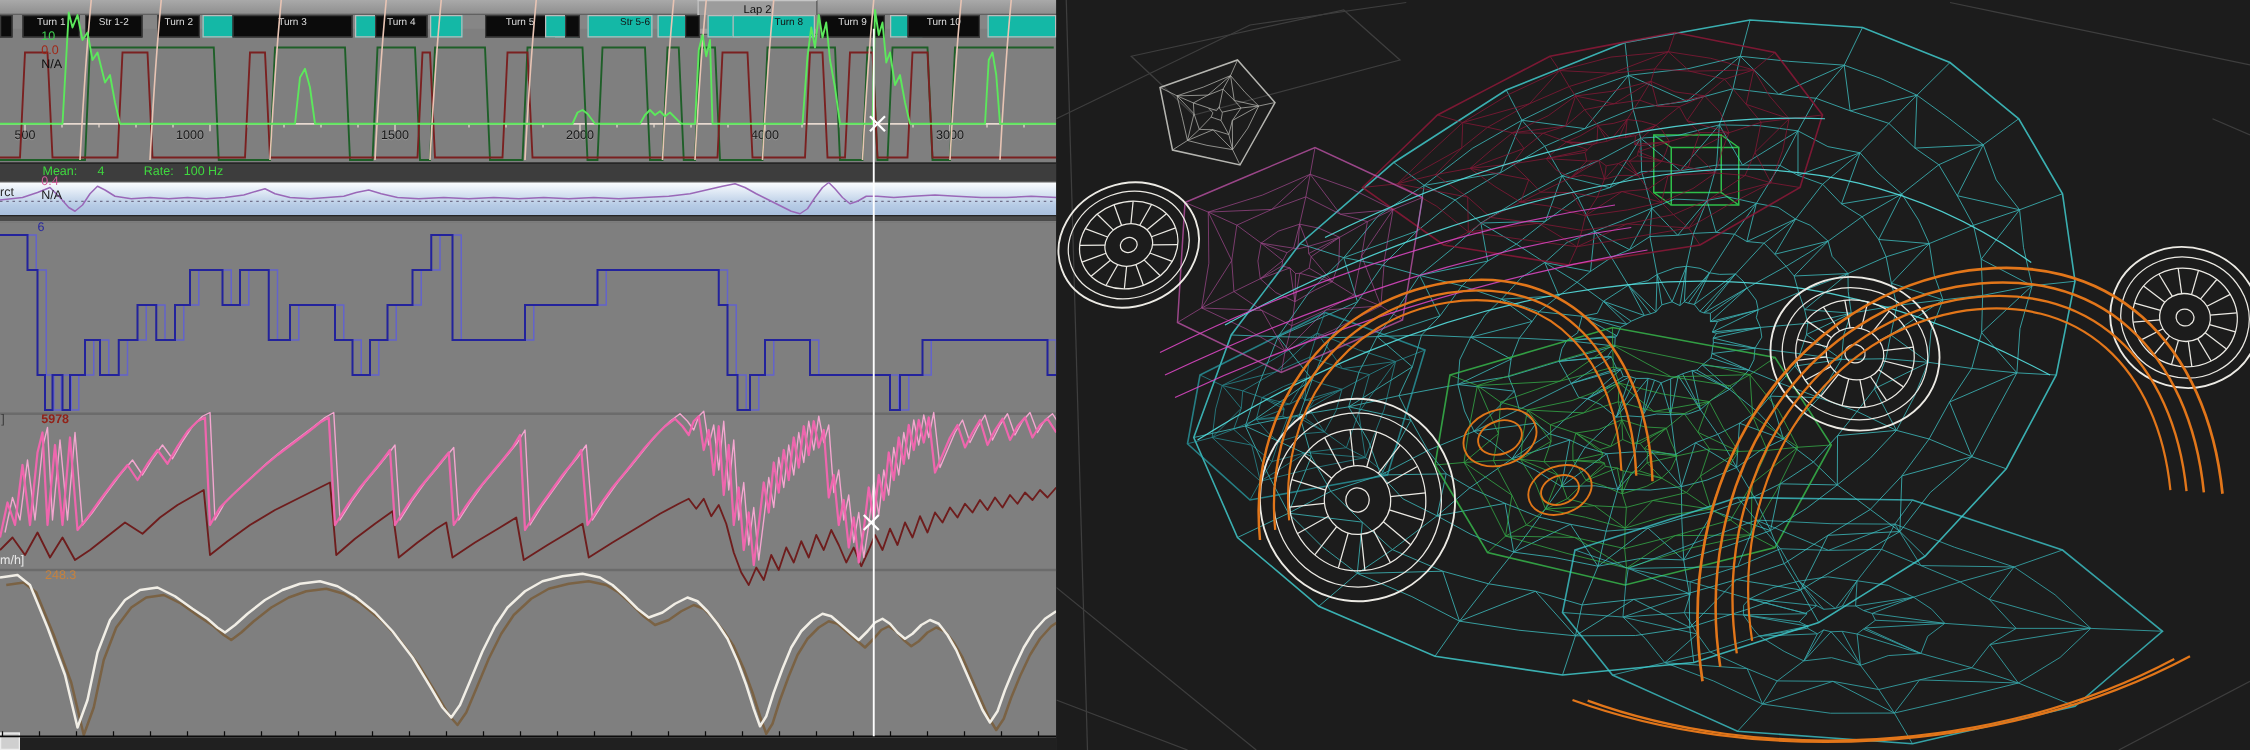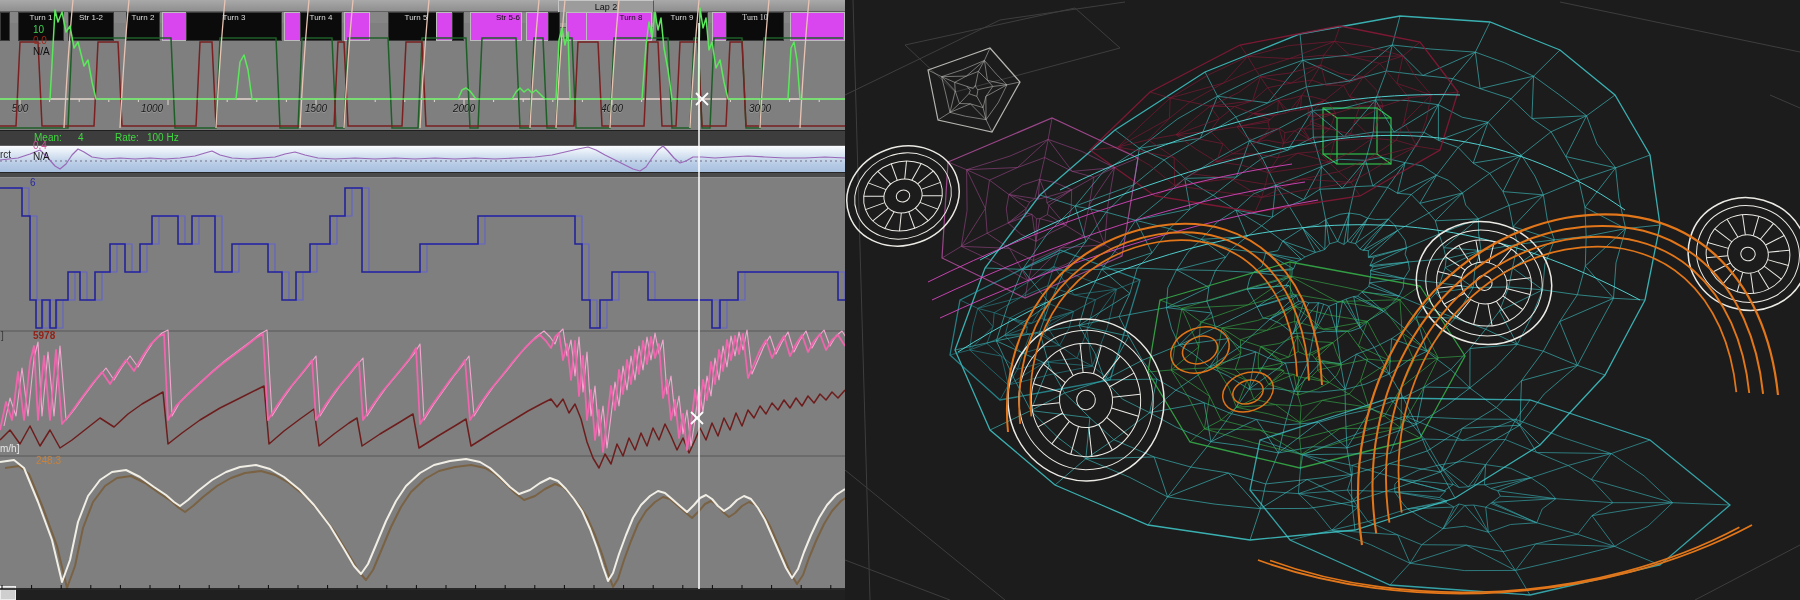--- a/index.html
+++ b/index.html
@@ -1,34 +1,34 @@
 <!DOCTYPE html>
 <html><head>
 <meta charset="utf-8">
 <style>
   html,body{margin:0;padding:0;background:#000;}
   .screen{position:relative;width:1800px;height:600px;overflow:hidden;background:#1d1d1d;font-family:"Liberation Sans",sans-serif;}
   .telemetry{position:absolute;left:0;top:0;width:845px;height:600px;background:#7f7f7f;overflow:hidden;}
   .tele-header{position:absolute;left:0;top:0;width:845px;height:12px;background:linear-gradient(#a9a9a9,#8f8f8f);border-bottom:1px solid #616161;box-sizing:border-box;z-index:1;}
   .lap-btn{position:absolute;left:558px;top:0;width:96px;height:28px;font-size:9px;line-height:12px;text-align:center;color:#0e0e0e;background:#9c9c9c;border:1px solid #c6c6c6;border-right-color:#565656;border-bottom-color:#565656;box-sizing:border-box;z-index:2;}
   .turn-strip{position:absolute;left:0;top:12px;width:845px;height:11px;background:#868686;z-index:2;}
-  .turn-box{position:absolute;top:0;height:29px;font-size:8px;line-height:10px;text-align:center;box-sizing:border-box;white-space:nowrap;overflow:hidden;}
+  .turn-box{position:absolute;top:0;height:18px;font-size:8px;line-height:10px;text-align:center;box-sizing:border-box;white-space:nowrap;overflow:hidden;}
   .turn-dark{background:#0b0b0b;color:#dedede;border:1px solid #3a3a3a;}
-  .turn-light{background:#d946ef;color:#131313;border:1px solid #bcbcbc;padding-left:24px;}
+  .turn-light{background:#14b8a6;color:#131313;border:1px solid #bcbcbc;padding-left:24px;}
   .stats-strip{position:absolute;left:0;top:130px;width:845px;height:16px;background:#3d3d3d;border-top:1px solid #1f1f1f;border-bottom:1px solid #606060;box-sizing:border-box;z-index:1;}
   .stats-strip span{position:absolute;top:1px;font-size:10px;color:#3fd83f;}
   .blue-strip{position:absolute;left:0;top:146px;width:845px;height:26px;background:linear-gradient(#fbfdff,#b6cbe5 70%,#a9c0de);z-index:1;}
   .groove1{position:absolute;left:0;top:172px;width:845px;height:6px;background:#4a4a4a;border-top:1px solid #262626;border-bottom:1px solid #8f8f8f;box-sizing:border-box;z-index:1;}
   .groove2{position:absolute;left:0;top:330px;width:845px;height:2px;background:#6b6b6b;z-index:1;}
   .groove3{position:absolute;left:0;top:455px;width:845px;height:2px;background:#6b6b6b;z-index:1;}
   .bottom-strip{position:absolute;left:0;top:590px;width:845px;height:10px;background:#202020;z-index:1;}
   .corner-box{position:absolute;left:0;top:586px;width:16px;height:14px;background:#cfcfcf;border:1px solid #ececec;box-sizing:border-box;z-index:2;}
   #tele-svg{position:absolute;left:0;top:0;z-index:3;}
   .vlabel{position:absolute;z-index:4;white-space:nowrap;line-height:1;}
-  .tick-label{position:absolute;z-index:3;font-size:10px;color:#181818;text-shadow:0 1px 0 rgba(255,255,255,0.22);transform:translateX(-50%);line-height:1;font-style:italic;}
+  .tick-label{position:absolute;z-index:3;font-size:10px;color:#181818;text-shadow:0 1px 0 rgba(255,255,255,0.22);transform:translateX(-50%);line-height:1;}
   .viewport{position:absolute;left:845px;top:0;width:955px;height:600px;background:#1c1c1c;overflow:hidden;}
 </style>
 </head>
 <body>
 
 <div class="screen">
 
   <div class="telemetry">
     <div class="tele-header"></div>
     <div class="lap-btn">Lap 2</div>
@@ -45,21 +45,21 @@
         <div class="turn-box turn-dark" style="left: 372px; width: 56px; margin-left: 16px;">Turn 5</div>
         <div class="turn-box turn-light" style="left: 436px; width: 12px;"></div>
         <div class="turn-box turn-dark" style="left: 452px; width: 12px;"></div>
         <div class="turn-box turn-light" style="left: 470px; width: 52px;">Str 5-6</div>
         <div class="turn-box turn-light" style="left: 526px; width: 16px;"></div>
         <div class="turn-box turn-dark" style="left: 548px; width: 12px;"></div>
         <div class="turn-box turn-light" style="left: 566px; width: 12px;"></div>
         <div class="turn-box turn-light" style="left: 586px; width: 66px;">Turn 8</div>
         <div class="turn-box turn-dark" style="left: 656px; width: 52px;">Turn 9</div>
         <div class="turn-box turn-light" style="left: 712px; width: 10px;"></div>
-        <div class="turn-box turn-dark" style="left: 726px; width: 58px; font-family: Liberation Serif, serif;">Turn 10</div>
+        <div class="turn-box turn-dark" style="left: 726px; width: 58px;">Turn 10</div>
         <div class="turn-box turn-light" style="left: 790px; width: 55px;"></div>
       </div>
 
     <div class="stats-strip">
       <span style="left:34px">Mean:</span>
       <span style="left:78px">4</span>
       <span style="left:115px">Rate:</span>
       <span style="left:147px">100 Hz</span>
     </div>
 

